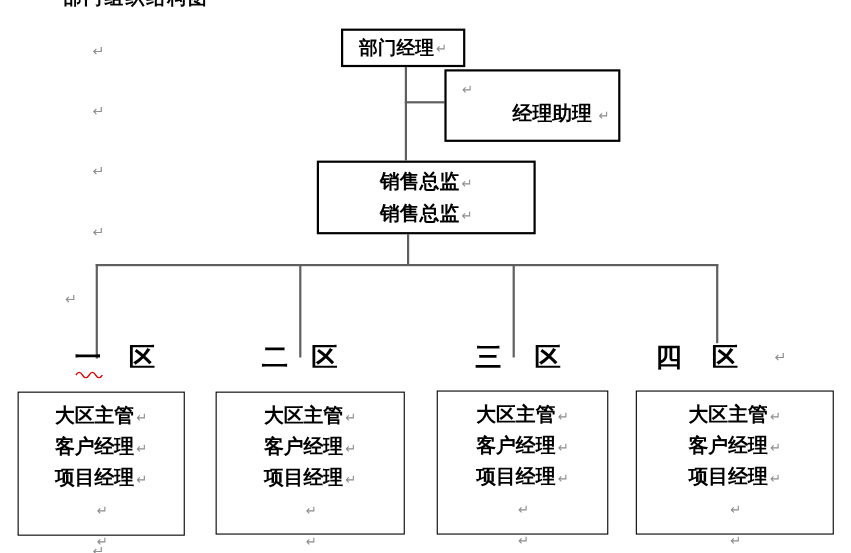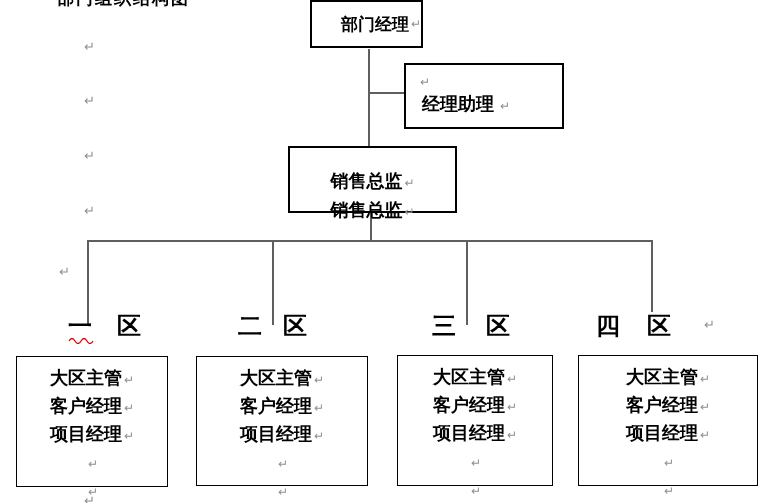--- a/index.html
+++ b/index.html
@@ -13,21 +13,21 @@
   
   .line{position:absolute;background:#5f5f5f;}
   
   .node{position:absolute;border:2px solid #000;background:#fff;box-sizing:border-box;}
   .node.thin{border-width:1.5px;}
   .center-flex{display:flex;align-items:center;justify-content:center;}
   .node-label{font-size:17px;font-weight:bold;white-space:nowrap;}
   .dir-line{font-size:18px;font-weight:bold;text-align:center;line-height:27px;white-space:nowrap;}
   .sub-line{font-size:18px;font-weight:bold;text-align:center;line-height:26px;white-space:nowrap;}
   .assist-p1{padding:6px 0 0 12px;line-height:20px;}
-  .assist-p2{padding-left:16px;font-size:18px;font-weight:bold;line-height:24px;white-space:nowrap;}
+  .assist-p2{padding-left:16px;font-size:18px;font-weight:bold;line-height:24px;white-space:nowrap;margin-left:44px;}
   
   .blabel{position:absolute;font-size:24px;font-weight:bold;line-height:28px;white-space:nowrap;}
   .squiggle{position:absolute;}
 </style>
 </head>
 <body>
 
 <div id="page">
 
   <div class="doc-title">部门组织结构图</div>
@@ -41,31 +41,31 @@
 
   <div class="line" style="left:368px;top:49px;width:2px;height:97px;"></div>
   <div class="line" style="left:368px;top:92px;width:38px;height:2px;"></div>
   <div class="line" style="left:370px;top:212px;width:2px;height:29px;"></div>
   <div class="line" style="left:87px;top:240px;width:566px;height:2px;"></div>
   <div class="line" style="left:87px;top:240px;width:2px;height:86px;"></div>
   <div class="line" style="left:272px;top:240px;width:2px;height:85px;"></div>
   <div class="line" style="left:466px;top:240px;width:2px;height:85px;"></div>
   <div class="line" style="left:651px;top:240px;width:2px;height:72px;"></div>
 
-  <div class="node center-flex" style="left:310px;top:0;width:113px;height:48px;justify-content:flex-end;">
+  <div class="node center-flex" style="left:310px;top:26px;width:113px;height:35px;">
     <span class="node-label">部门经理</span>
       <span class="pilcrow">↵</span>
   </div>
 
   <div class="node" style="left:404px;top:63px;width:160px;height:66px;">
     <div class="assist-p1"><span class="pilcrow">↵</span></div>
     <div class="assist-p2"><span>经理助理</span><span class="pilcrow" style="margin-left:6px;">↵</span></div>
   </div>
 
-  <div class="node" style="left:288px;top:146px;width:169px;height:67px;padding-top:20px;">
+  <div class="node" style="left:288px;top:146px;width:199px;height:67px;padding-top:4px;">
     <div class="dir-line"><span>销售总监</span><span class="pilcrow">↵</span></div>
     <div class="dir-line"><span>销售总监</span><span class="pilcrow">↵</span></div>
   </div>
 
   <span class="blabel" style="left:68px;top:312px;">一</span>
   <span class="blabel" style="left:117px;top:312px;">区</span>
   <svg class="squiggle" style="left:68px;top:337px;" width="27" height="7">
     <path d="M1,4 q3,-5 6,0 t6,0 t6,0 t6,0" stroke="#e00000" stroke-width="1.3" fill="none"></path>
   </svg>
   <span class="blabel" style="left:238px;top:312px;">二</span>

